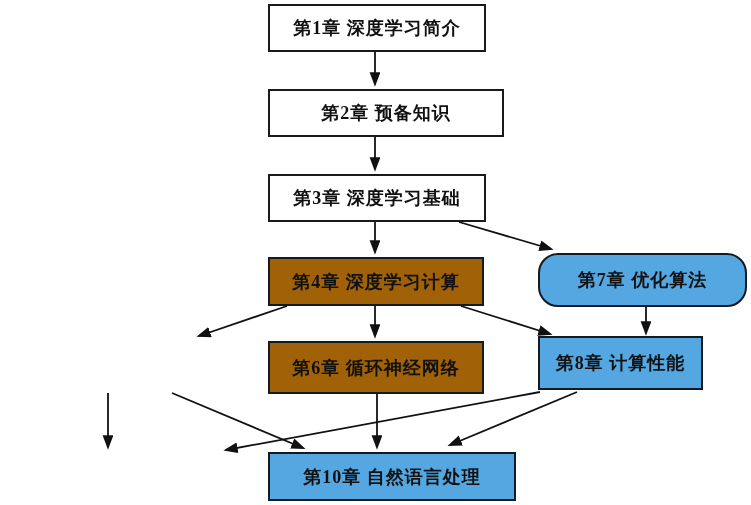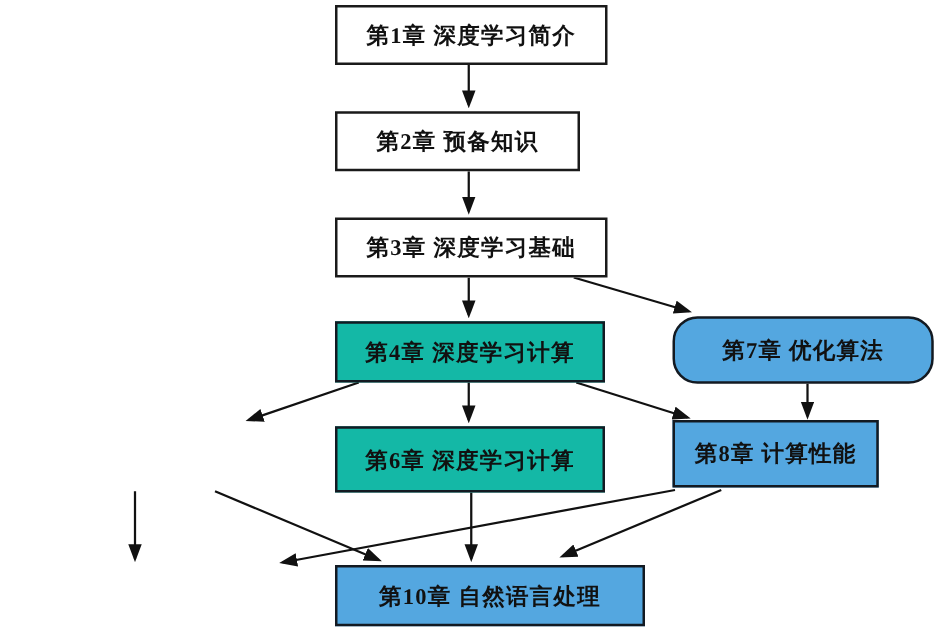--- a/index.html
+++ b/index.html
@@ -22,26 +22,26 @@
     align-items: center;
     justify-content: center;
     font-size: 18px;
     font-weight: 600;
     color: #111111;
     letter-spacing: 1px;
     text-align: left;
     white-space: nowrap;
   }
   .node.white  { background: #ffffff; border: 2px solid #1a1a1a; }
-  .node.light  { background: #14b8a6; border: 2.5px solid #131a22; }
+  .node.light  { background: #a16207; border: 2.5px solid #131a22; }
   .node.medium { background: #54a7e0; border: 2.5px solid #131a22; }
 
   
   .n-ch1  { left: 268px; top:   4px; width: 218px; height: 48px; }
-  .n-ch2  { left: 268px; top:  89px; width: 196px; height: 48px; }
+  .n-ch2  { left: 268px; top:  89px; width: 236px; height: 48px; }
   .n-ch3  { left: 268px; top: 174px; width: 218px; height: 48px; }
   .n-ch4  { left: 268px; top: 257px; width: 216px; height: 49px; }
   .n-ch7  { left: 538px; top: 253px; width: 209px; height: 54px; border-radius: 20px; }
   .n-ch5  { left:   2px; top: 341px; width: 212px; height: 52px; }
   .n-ch6  { left: 268px; top: 341px; width: 216px; height: 53px; }
   .n-ch8  { left: 538px; top: 336px; width: 165px; height: 54px; }
   .n-ch9  { left:   2px; top: 452px; width: 212px; height: 49px; }
   .n-ch10 { left: 268px; top: 452px; width: 248px; height: 49px; }
 
   svg.arrows {
@@ -79,18 +79,18 @@
     <line x1="172" y1="393" x2="303" y2="448" marker-end="url(#ah)"></line>
     <line x1="377" y1="394" x2="377" y2="447" marker-end="url(#ah)"></line>
     <line x1="540" y1="392" x2="226" y2="450" marker-end="url(#ah)"></line>
     <line x1="577" y1="392" x2="450" y2="445" marker-end="url(#ah)"></line>
   </svg>
 
   <div class="node white n-ch1">第1章 深度学习简介</div>
   <div class="node white n-ch2">第2章 预备知识</div>
   <div class="node white n-ch3">第3章 深度学习基础</div>
   <div class="node light n-ch4">第4章 深度学习计算</div>
-  <div class="node light n-ch6">第6章 深度学习计算</div>
+  <div class="node light n-ch6">第6章 循环神经网络</div>
   <div class="node medium n-ch7">第7章 优化算法</div>
   <div class="node medium n-ch8">第8章 计算性能</div>
   <div class="node medium n-ch10">第10章 自然语言处理</div>
 
 </div>
 
 </body></html>

